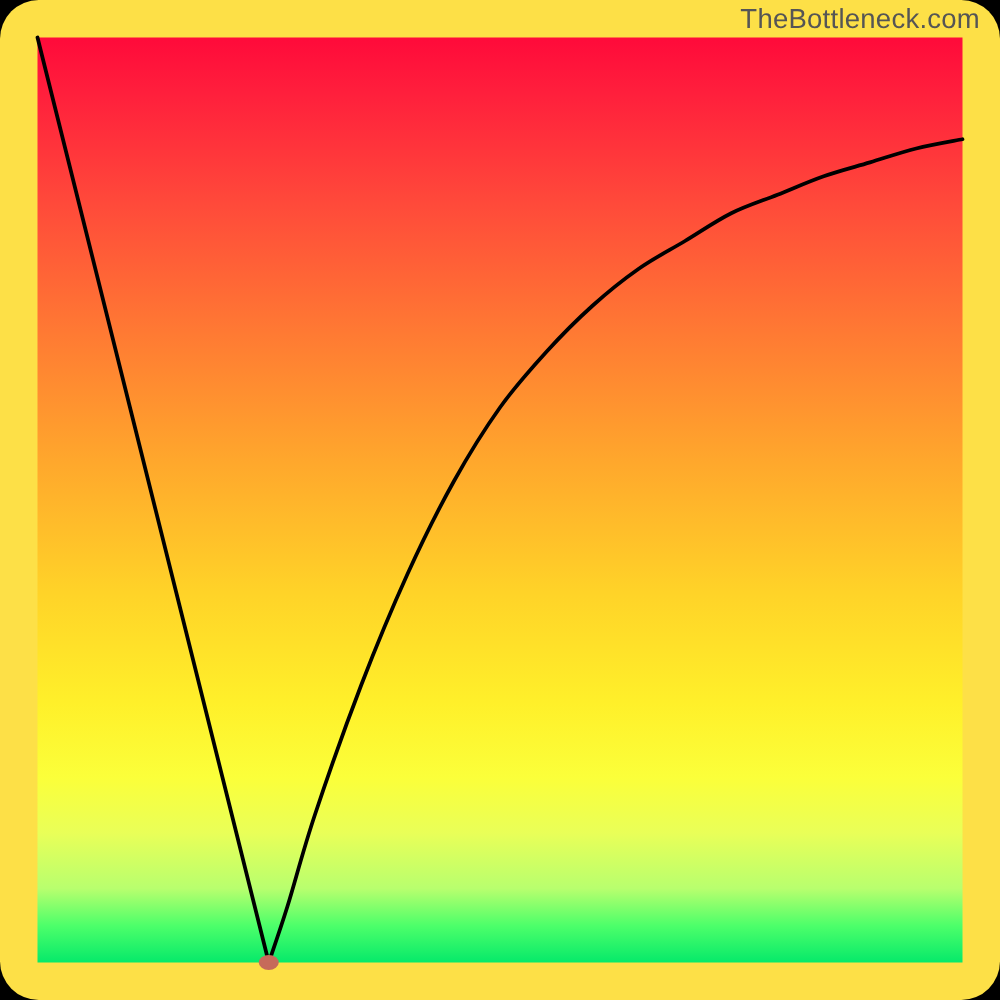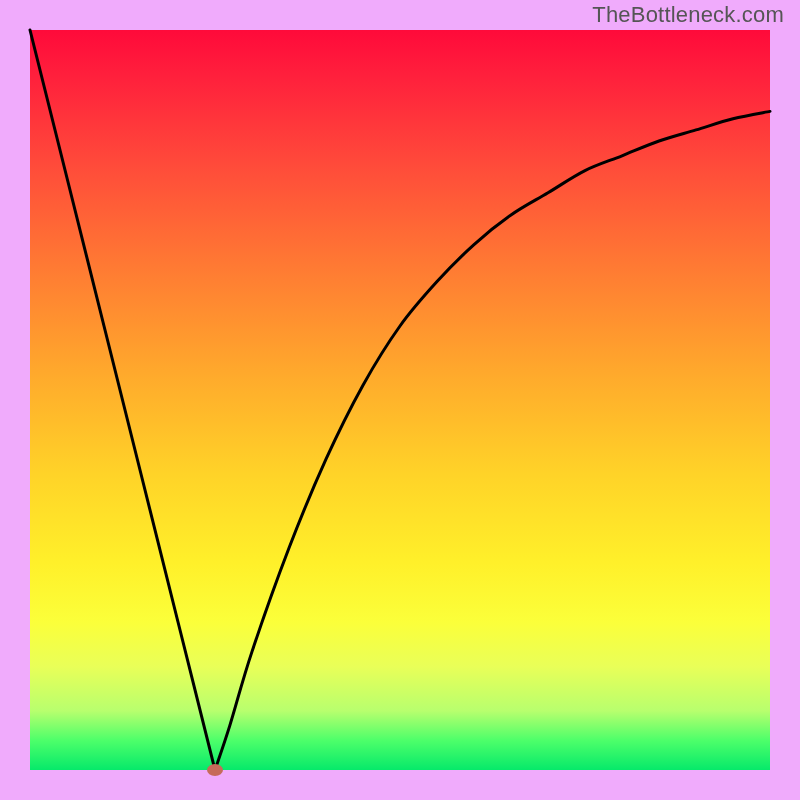--- a/index.html
+++ b/index.html
@@ -8,21 +8,22 @@
     width: 800px;
     height: 800px;
     background: #000;
     overflow: hidden;
     font-family: Arial, Helvetica, sans-serif;
   }
   .outer {
     position: relative;
     width: 800px;
     height: 800px;
-    background: #f0abfc;
+    background: #fde047;
+    border-radius: 31px;
   }
   .watermark {
     position: absolute;
     top: 2px;
     right: 16px;
     color: #555;
     font-size: 22px;
     font-weight: 500;
     letter-spacing: 0.2px;
     z-index: 10;

